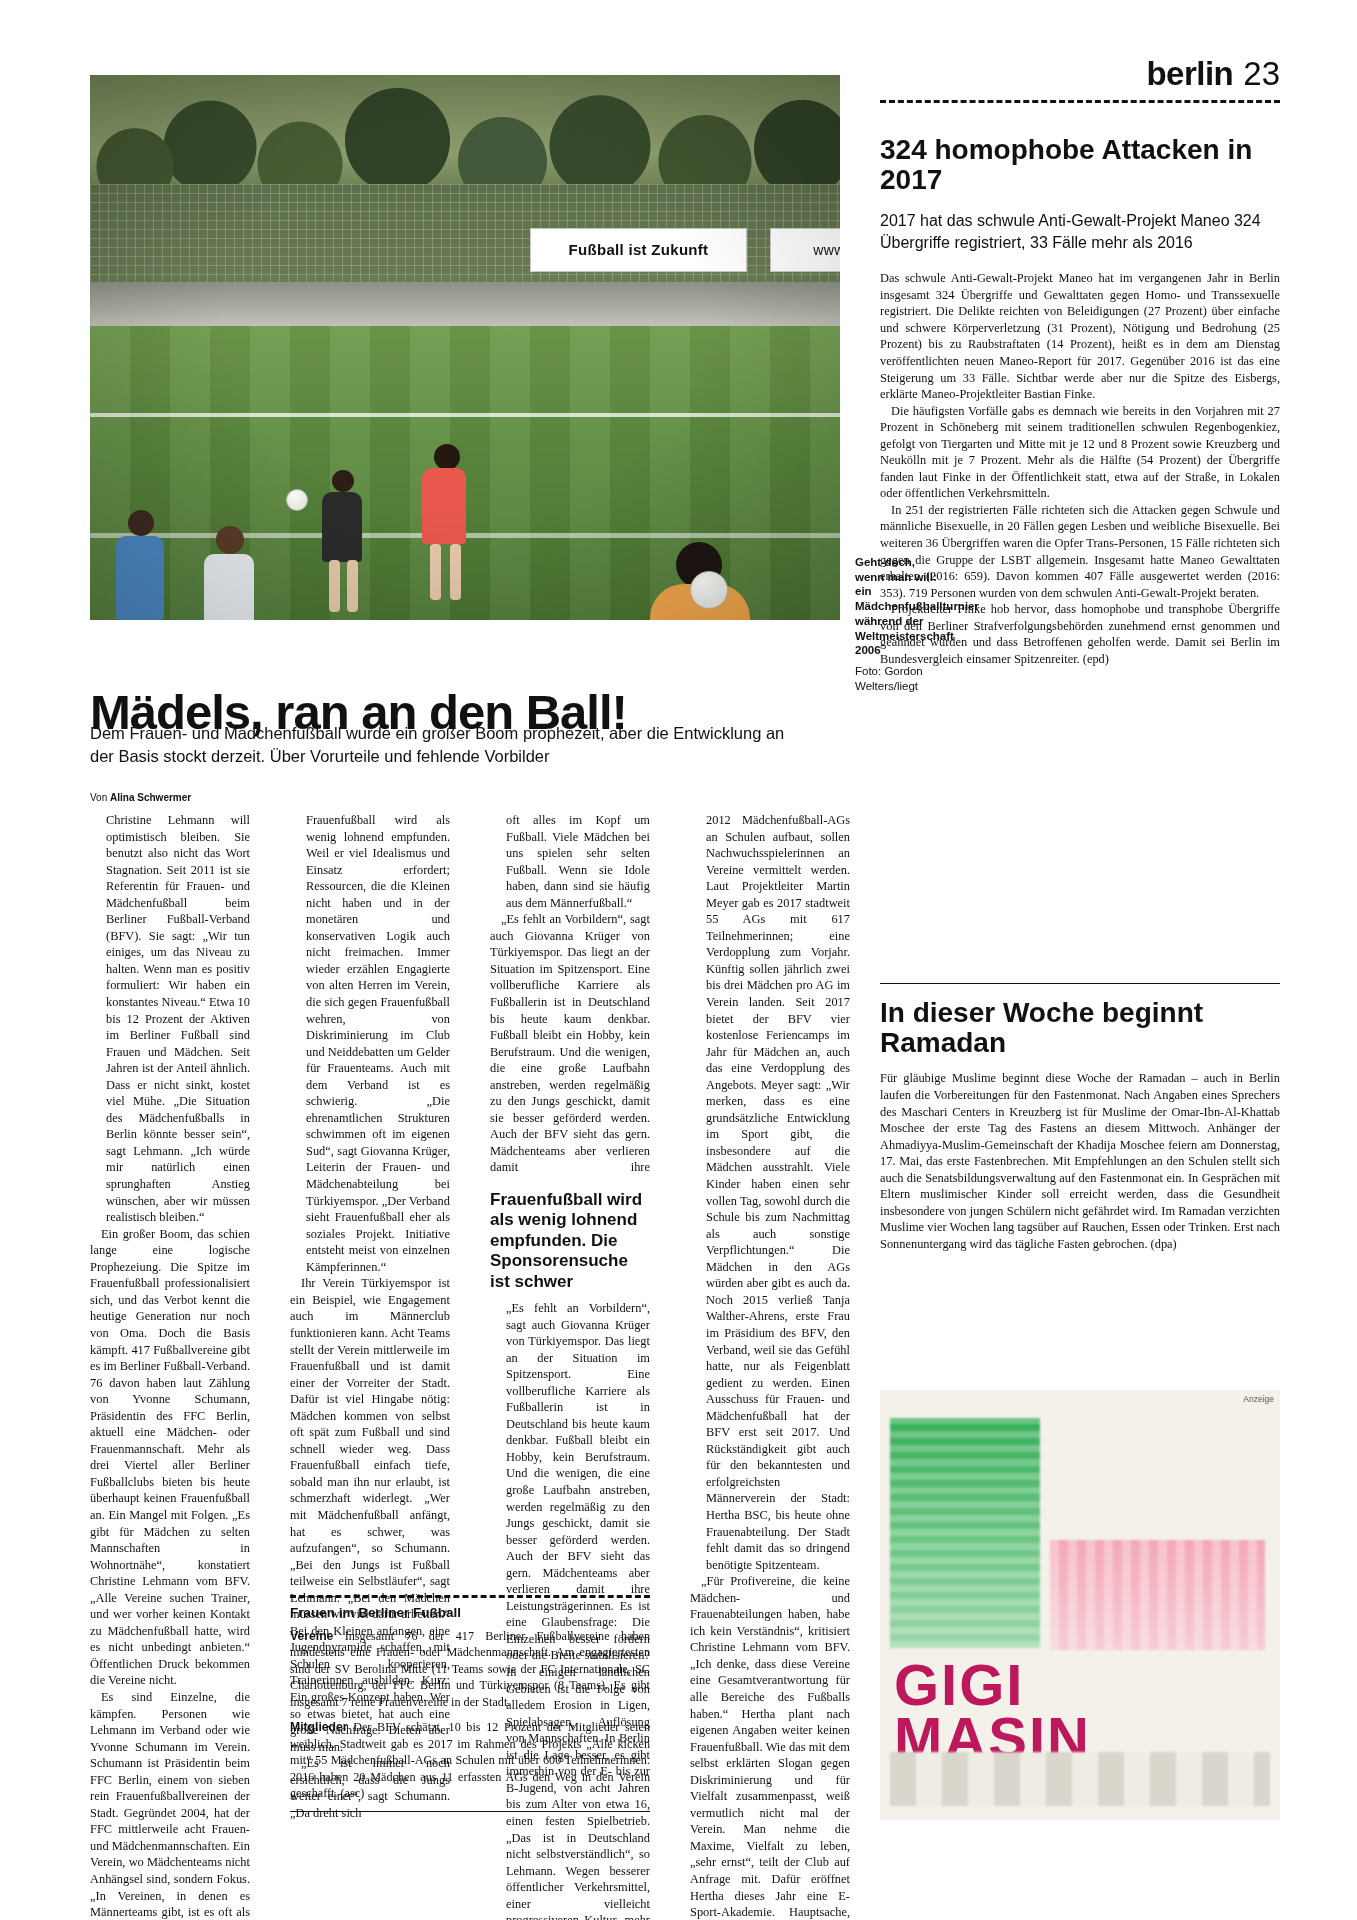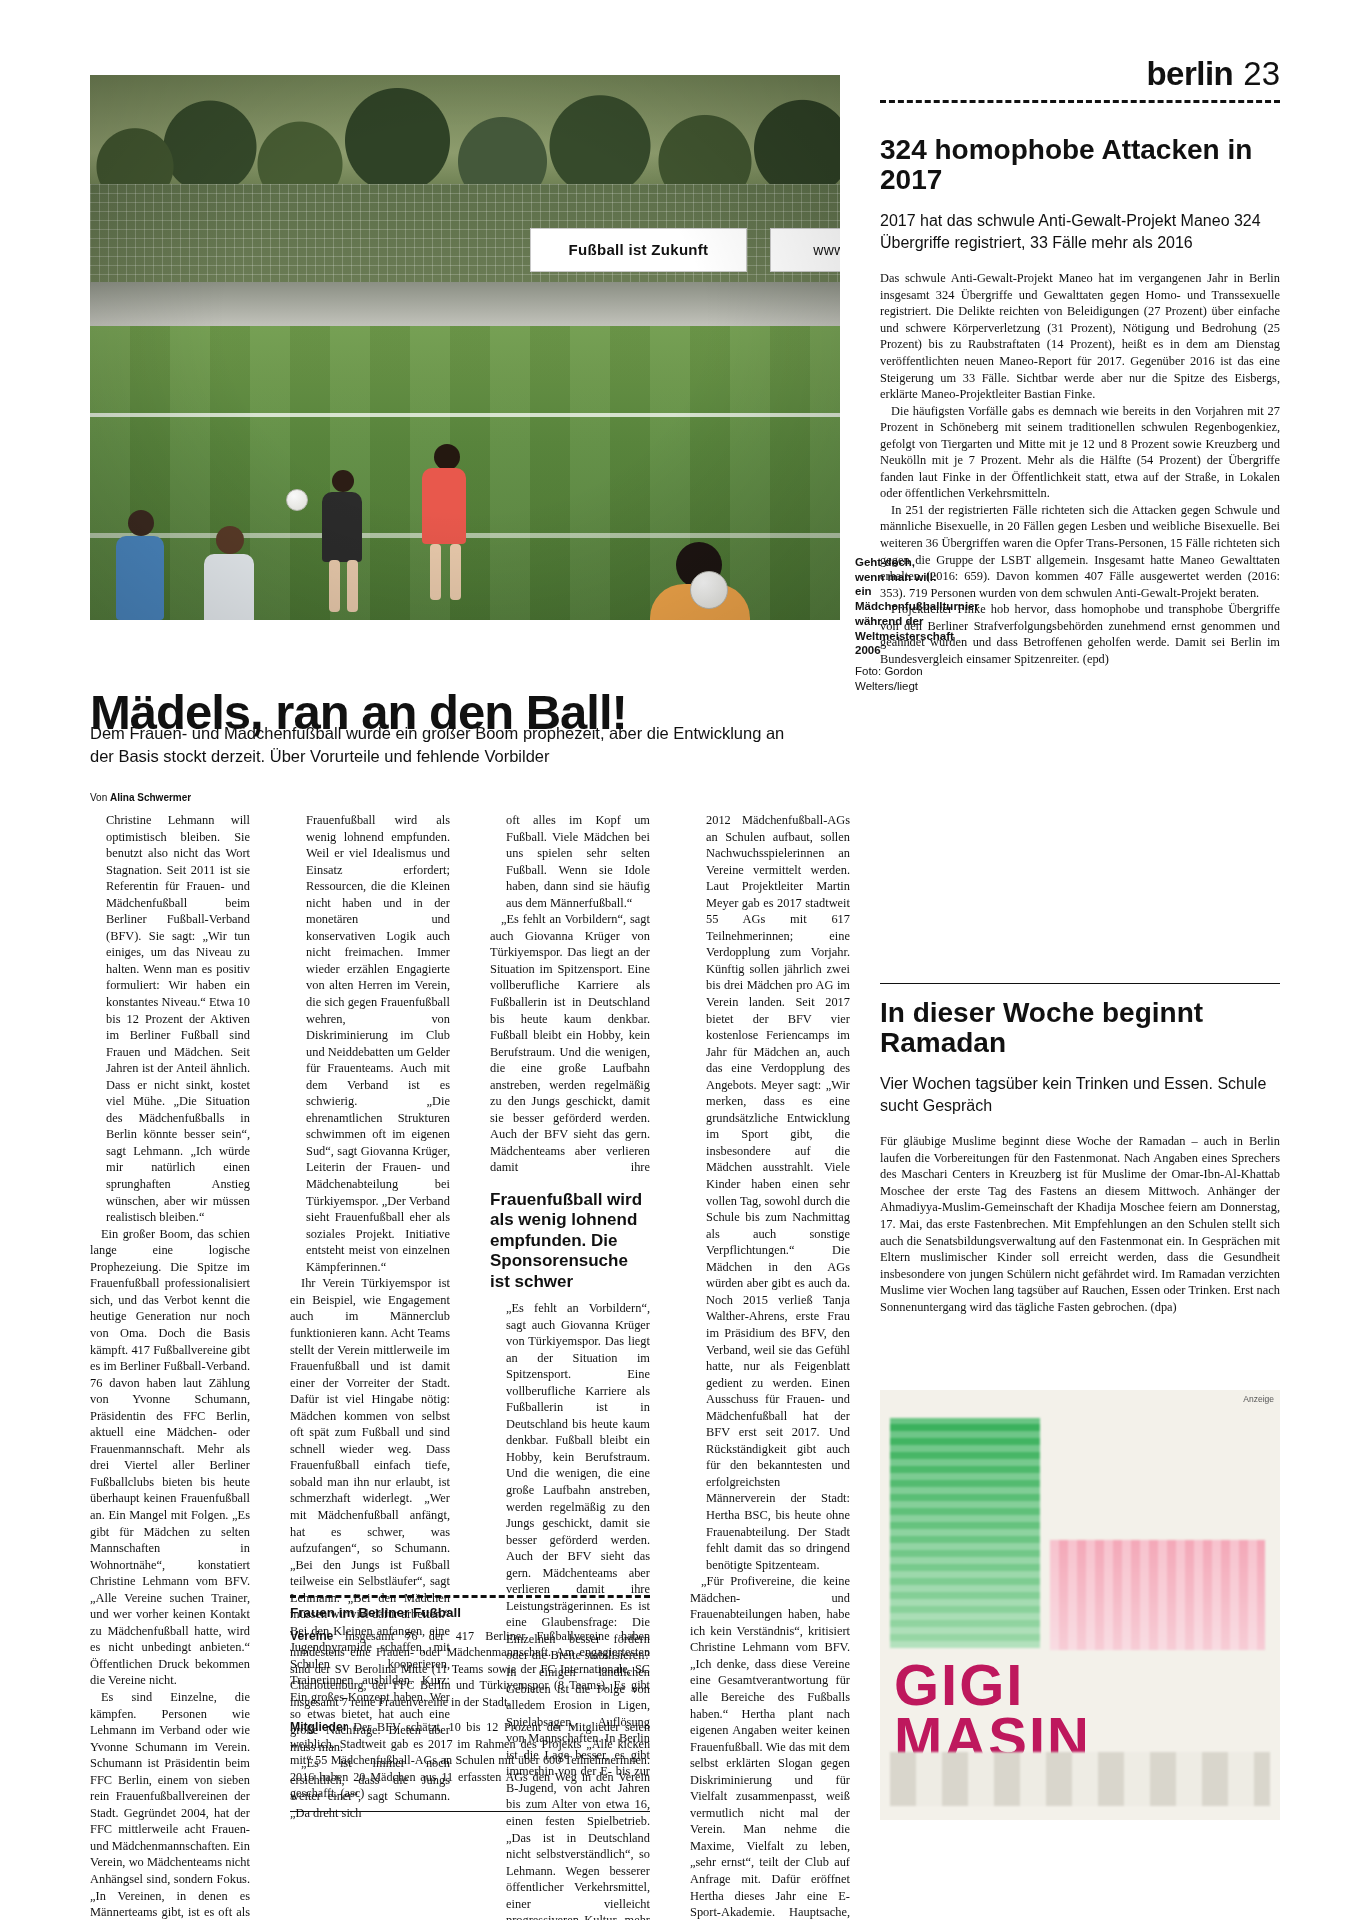--- a/index.html
+++ b/index.html
@@ -237,21 +237,20 @@
       <p class="first">Das schwule Anti-Gewalt-Projekt Maneo hat im vergangenen Jahr in Berlin insgesamt 324 Übergriffe und Gewalttaten gegen Homo- und Transsexuelle registriert. Die Delikte reichten von Beleidigungen (27 Prozent) über einfache und schwere Körperverletzung (31 Prozent), Nötigung und Bedrohung (25 Prozent) bis zu Raubstraftaten (14 Prozent), heißt es in dem am Dienstag veröffentlichten neuen Maneo-Report für 2017. Gegenüber 2016 ist das eine Steigerung um 33 Fälle. Sichtbar werde aber nur die Spitze des Eisbergs, erklärte Maneo-Projektleiter Bastian Finke.</p>
       <p>Die häufigsten Vorfälle gabs es demnach wie bereits in den Vorjahren mit 27 Prozent in Schöneberg mit seinem traditionellen schwulen Regenbogenkiez, gefolgt von Tiergarten und Mitte mit je 12 und 8 Prozent sowie Kreuzberg und Neukölln mit je 7 Prozent. Mehr als die Hälfte (54 Prozent) der Übergriffe fanden laut Finke in der Öffentlichkeit statt, etwa auf der Straße, in Lokalen oder öffentlichen Verkehrsmitteln.</p>
       <p>In 251 der registrierten Fälle richteten sich die Attacken gegen Schwule und männliche Bisexuelle, in 20 Fällen gegen Lesben und weibliche Bisexuelle. Bei weiteren 36 Übergriffen waren die Opfer Trans-Personen, 15 Fälle richteten sich gegen die Gruppe der LSBT allgemein. Insgesamt hatte Maneo Gewalttaten erhalten (2016: 659). Davon kommen 407 Fälle ausgewertet werden (2016: 353). 719 Personen wurden von dem schwulen Anti-Gewalt-Projekt beraten.</p>
       <p>Projektleiter Finke hob hervor, dass homophobe und transphobe Übergriffe von den Berliner Strafverfolgungsbehörden zunehmend ernst genommen und geahndet würden und dass Betroffenen geholfen werde. Damit sei Berlin im Bundesvergleich einsamer Spitzenreiter. (epd)</p>
     </div>
   </div>
 
   <div class="rail rail2">
     <div class="divider"></div>
     <h2>In dieser Woche beginnt Ramadan</h2>
-    <p class="sub">Vier Wochen tagsüber kein Trinken und Essen. Schule sucht Gespräch</p>
     <div class="body">
       <p class="first">Für gläubige Muslime beginnt diese Woche der Ramadan – auch in Berlin laufen die Vorbereitungen für den Fastenmonat. Nach Angaben eines Sprechers des Maschari Centers in Kreuzberg ist für Muslime der Omar-Ibn-Al-Khattab Moschee der erste Tag des Fastens an diesem Mittwoch. Anhänger der Ahmadiyya-Muslim-Gemeinschaft der Khadija Moschee feiern am Donnerstag, 17. Mai, das erste Fastenbrechen. Mit Empfehlungen an den Schulen stellt sich auch die Senatsbildungsverwaltung auf den Fastenmonat ein. In Gesprächen mit Eltern muslimischer Kinder soll erreicht werden, dass die Gesundheit insbesondere von jungen Schülern nicht gefährdet wird. Im Ramadan verzichten Muslime vier Wochen lang tagsüber auf Rauchen, Essen oder Trinken. Erst nach Sonnenuntergang wird das tägliche Fasten gebrochen. (dpa)</p>
     </div>
   </div>
 
   <div class="ad">
     <div class="tag">Anzeige</div>
     <div class="greenblock"></div>
     <div class="pinkblock"></div>
     <div class="bigtype">

